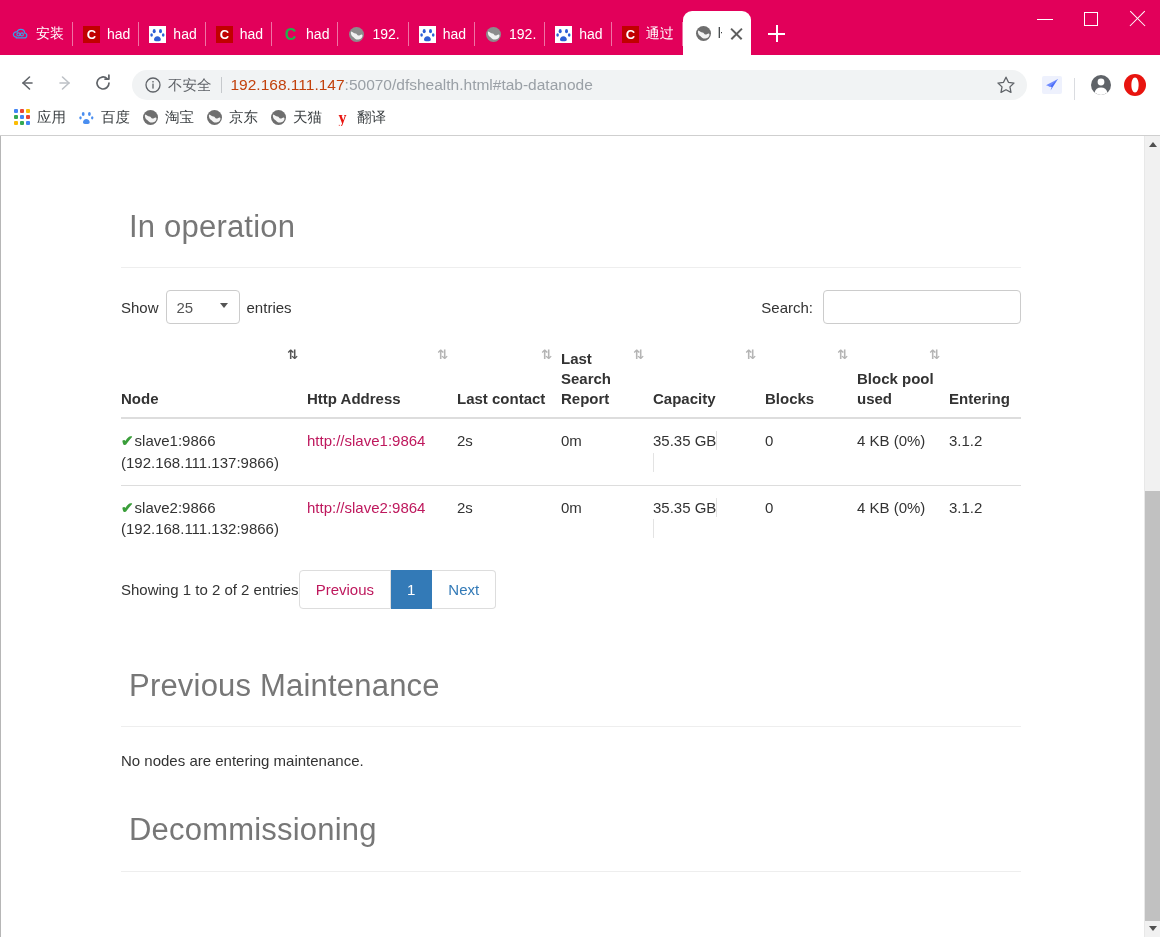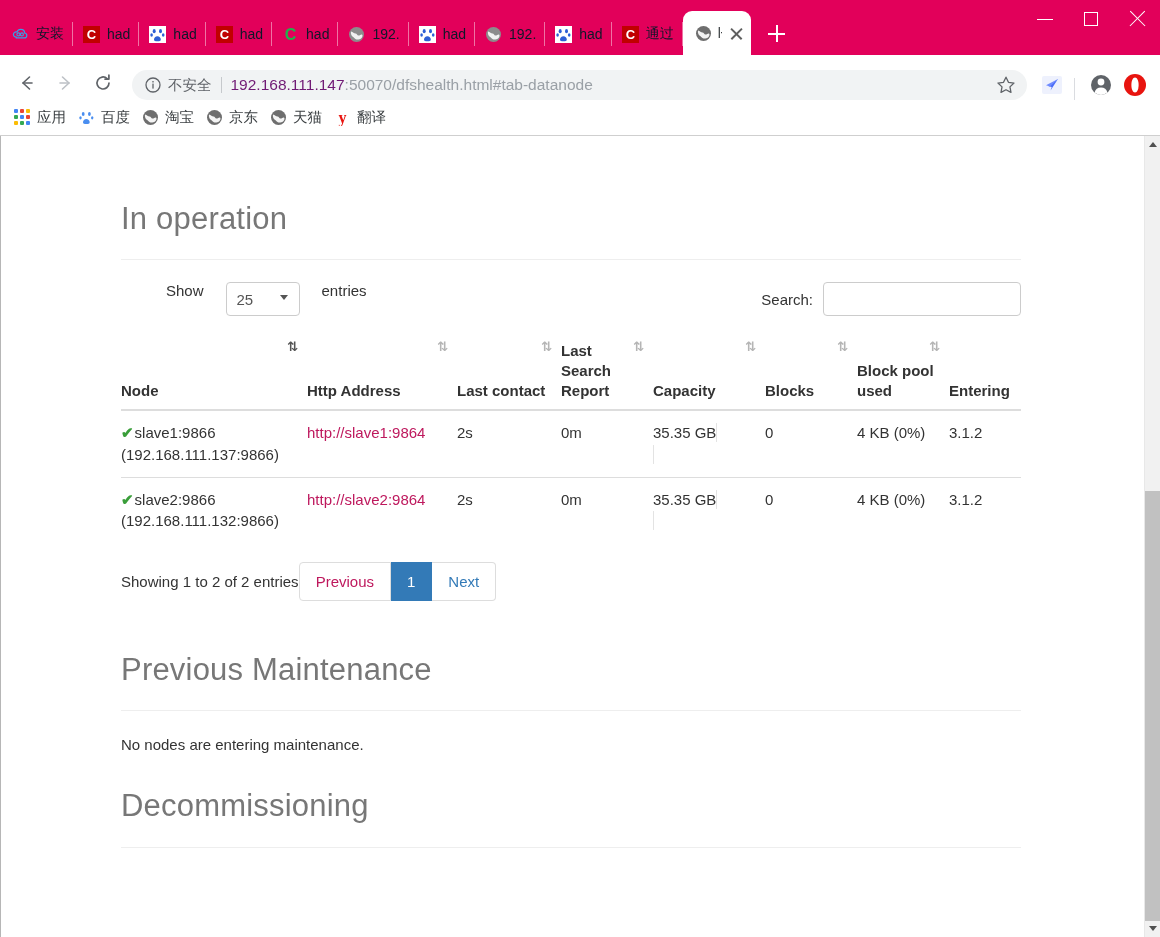--- a/index.html
+++ b/index.html
@@ -24,21 +24,21 @@
     padding-left: 2px;
   }
   .tab-list { display: flex; align-items: flex-end; height: 55px; flex: 0 0 auto; }
   .tab {
     height: 38px;
     display: flex;
     align-items: center;
     gap: 7px;
     padding: 0 9px 0 10px;
     margin-bottom: 2px;
-    color: #0f172a;
+    color: #ffffff;
     font-size: 14px;
     position: relative;
     max-width: 82px;
     white-space: nowrap;
     overflow: hidden;
     cursor: default;
   }
   .tab:after {
     content: "";
     position: absolute;
@@ -139,21 +139,21 @@
   .omni-warn { color: #5f6368; font-size: 14.5px; white-space: nowrap; }
   .omni-sep {
     width: 1px; height: 16px; background: #c6c9cc;
     margin: 0 9px 0 9px; flex: 0 0 1px;
   }
   .omni-url {
     font-size: 15.5px; color: #9aa0a6;
     white-space: nowrap; overflow: hidden;
     flex: 1 1 auto; min-width: 0;
   }
-  .omni-url .host { color: #701a75; }
+  .omni-url .host { color: #c2410c; }
   .star { flex: 0 0 22px; margin-left: 6px; }
 
   .ext-icon { width: 28px; height: 28px; margin-left: 6px; flex: 0 0 28px; position: relative; }
   .tb-sep { width:1px; height:22px; background:#dadce0; margin:0 7px; flex:0 0 1px; }
 
   
   .bookmarks {
     height: 36px;
     display: flex; align-items: center;
     padding: 0 12px;
@@ -190,29 +190,29 @@
   }
   .container { width: 900px; margin-left: 120px; padding-top: 0; }
 
   
   .cutoff-row { height: 6px; position: relative; overflow: hidden; }
 
   h1.section {
     font-size: 31px;
     font-weight: 400;
     color: #777777;
-    margin: 0;
+    margin: 8px;
     padding: 0;
     letter-spacing: .2px;
     line-height: 1.1;
   }
   .rule { border: none; border-top: 1px solid #eeeeee; margin: 23px 0 0 0; }
 
   .dt-top { display:flex; align-items:center; justify-content:space-between; margin-top: 22px; }
-  .dt-length { font-size: 15px; color: #333; display:flex; align-items:flex-start; gap:22px;margin-left:45px; }
+  .dt-length { font-size: 15px; color: #333; display:flex; align-items:center; gap:7px; }
   .dt-length select {
     font-family: "Liberation Sans", sans-serif;
     font-size: 15px;
     height: 34px;
     padding: 3px 6px 3px 10px;
     border: 1px solid #ccc;
     border-radius: 4px;
     background: #fff;
     color: #555;
     width: 74px;

